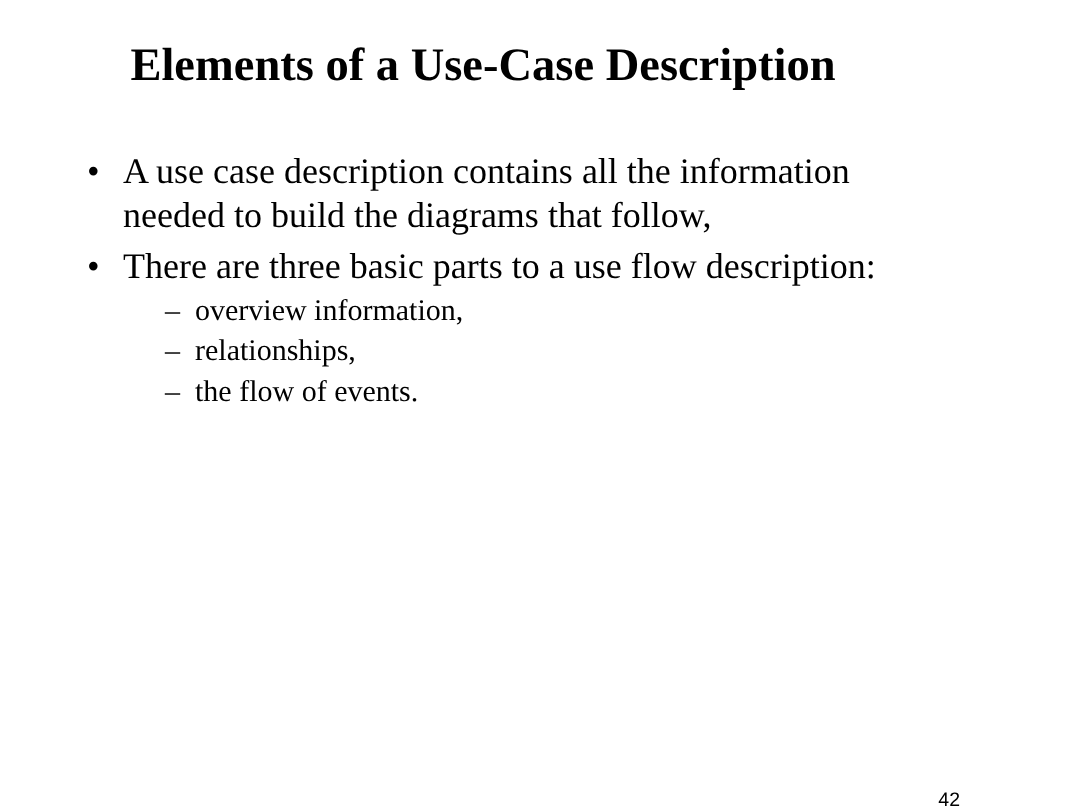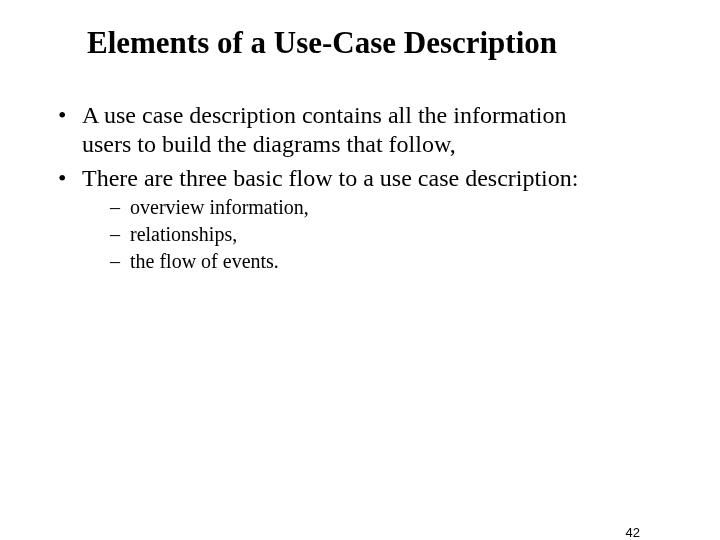--- a/index.html
+++ b/index.html
@@ -75,24 +75,24 @@
 </style>
 </head>
 <body>
 
 <div class="slide">
 
   <h1 class="title">Elements of a Use-Case Description</h1>
 
   <ul class="level1">
     <li>
-      <span>A use case description contains all the information users to build the diagrams that follow,</span>
+      <span>A use case description contains all the information needed to build the diagrams that follow,</span>
     </li>
     <li>
-      <span>There are three basic flow to a use case description:</span>
+      <span>There are three basic parts to a use flow description:</span>
       <ul class="level2">
         <li>
           <span>overview information,</span>
         </li>
         <li>
           <span>relationships,</span>
         </li>
         <li>
           <span>the flow of events.</span>
         </li>

